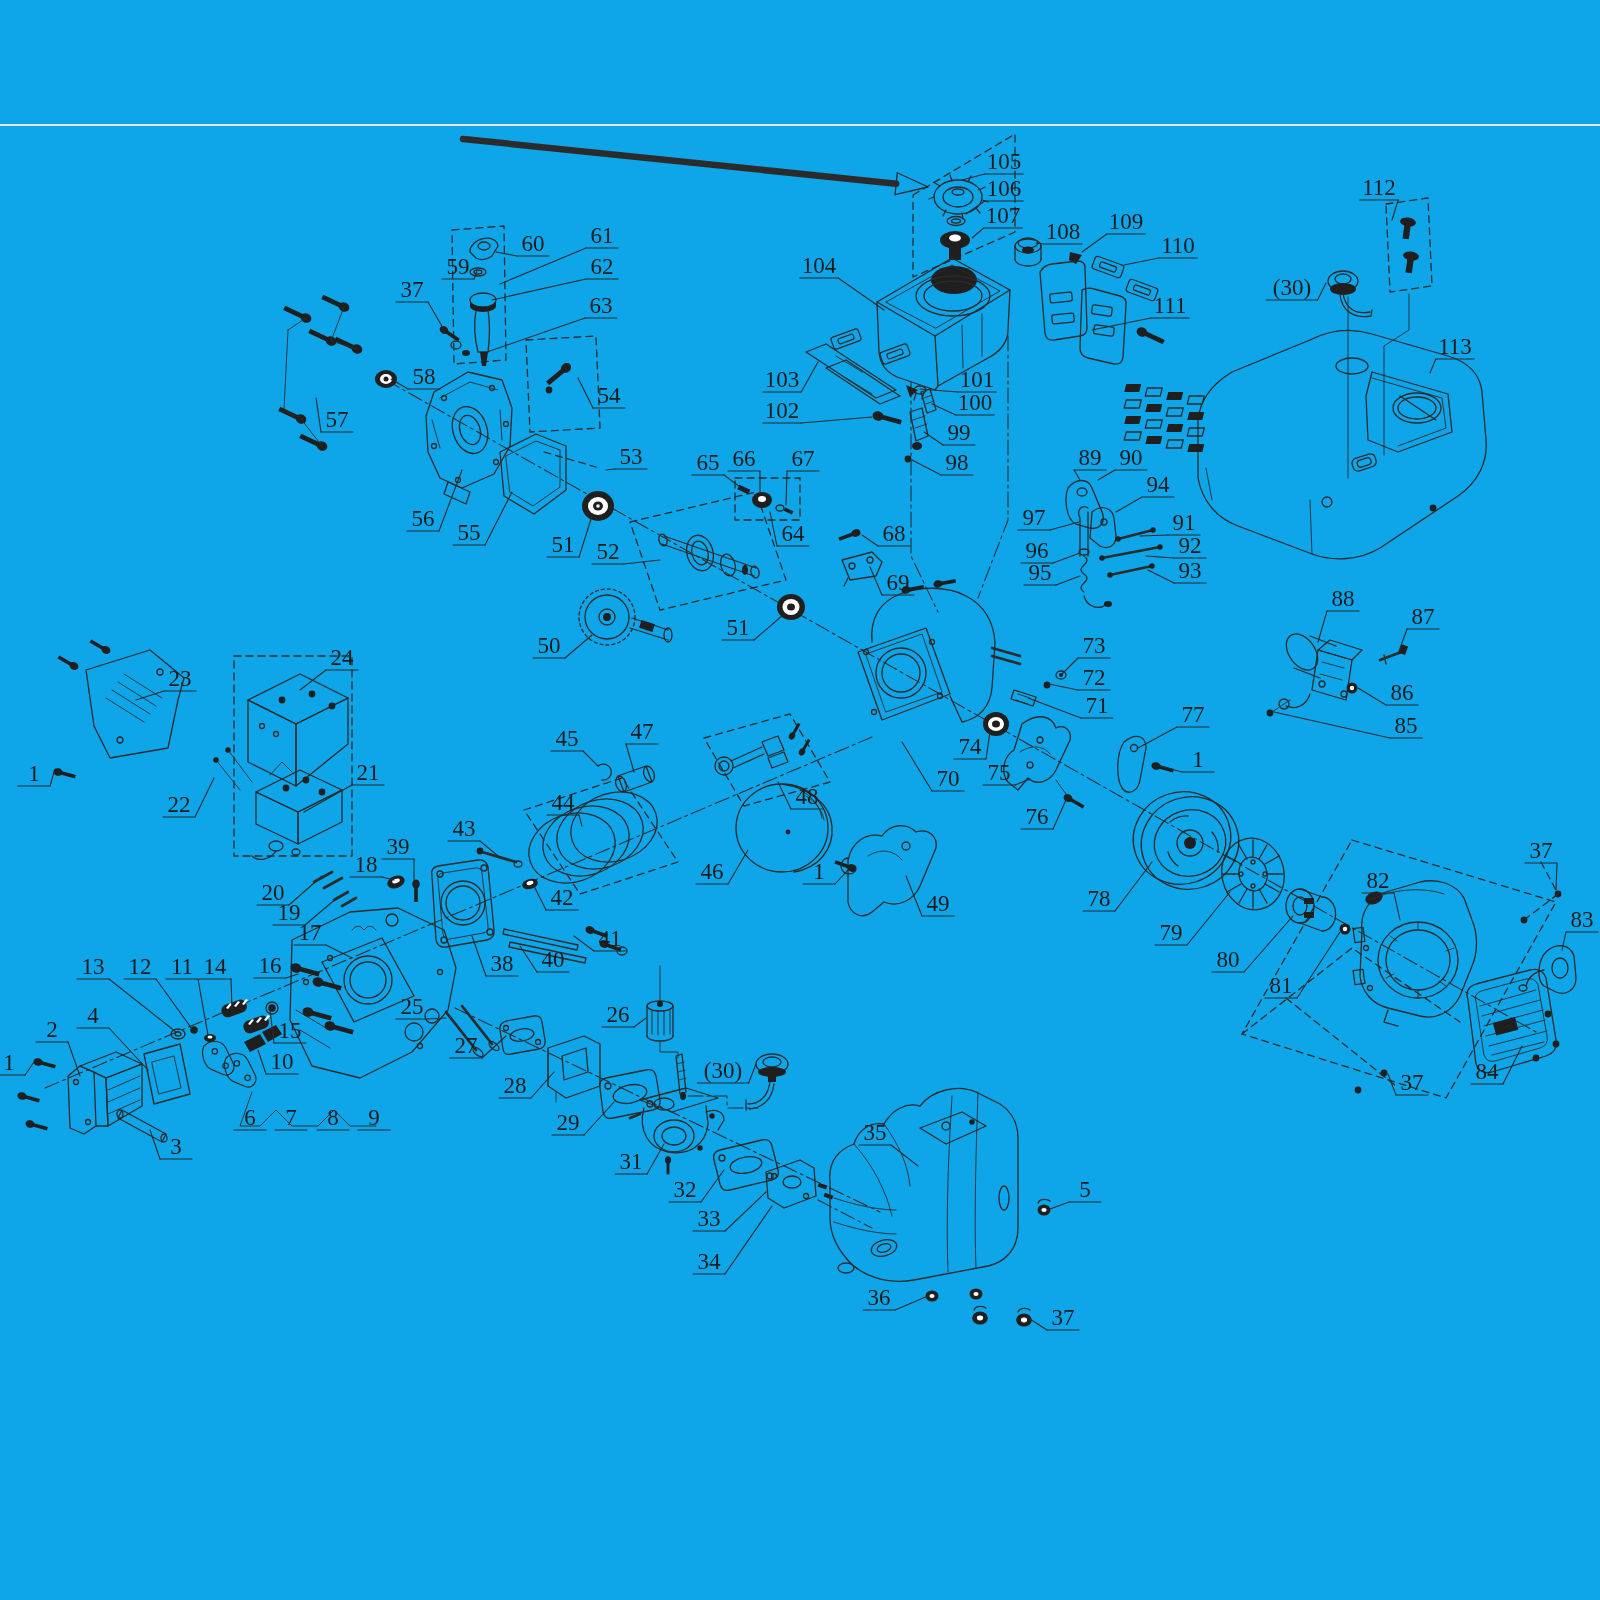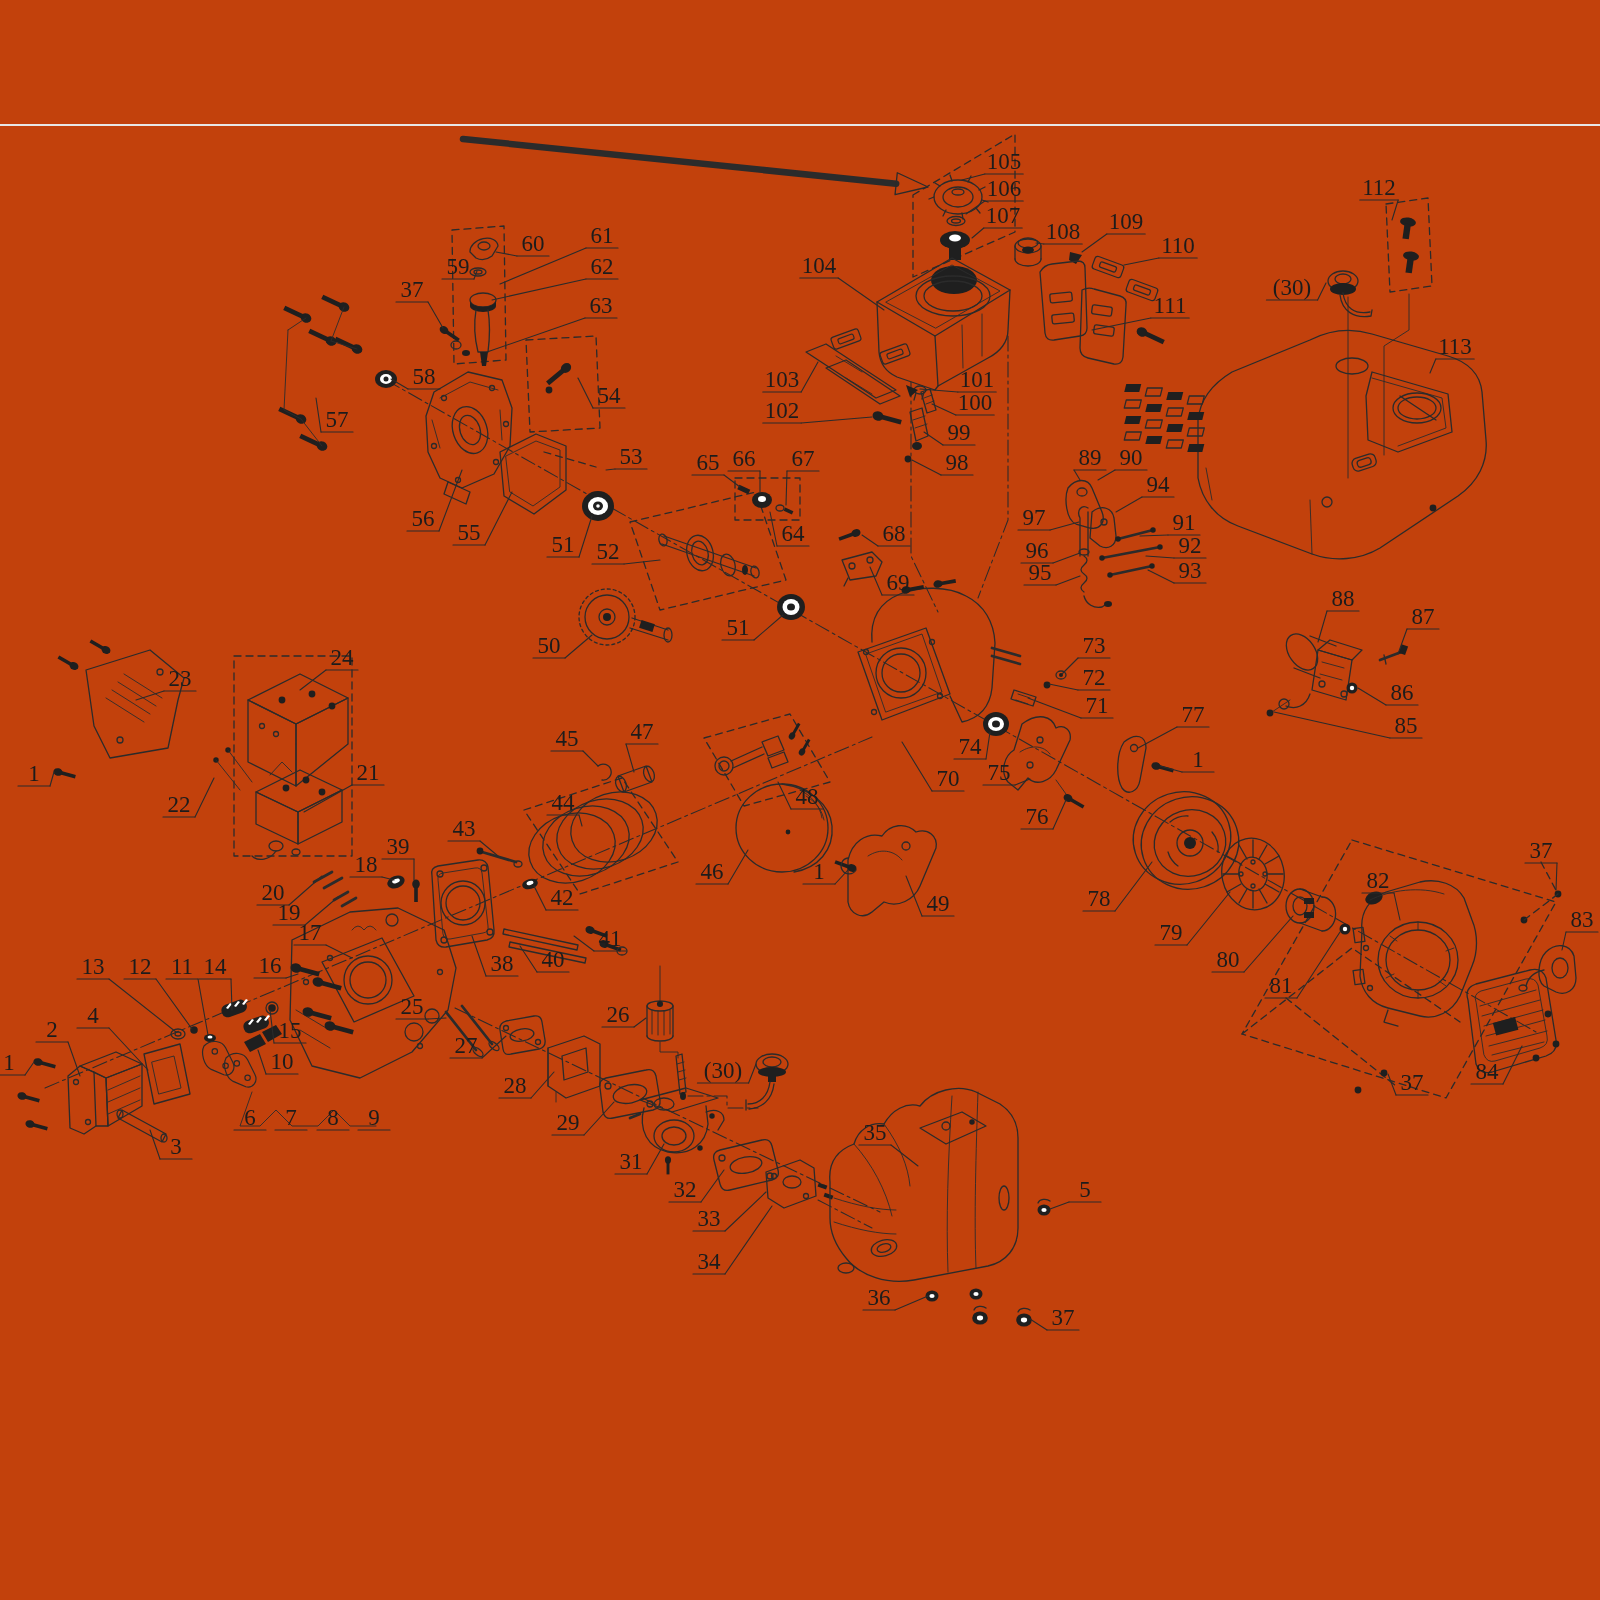--- a/index.html
+++ b/index.html
@@ -1,16 +1,16 @@
 <!DOCTYPE html>
 <html><head>
 <meta charset="utf-8">
 <style>
   html,body{margin:0;padding:0;background:#ffffff;}
-  .stage{position:relative;width:1600px;height:1600px;background:#c2410c;overflow:hidden;
+  .stage{position:relative;width:1600px;height:1600px;background:#0ea5e9;overflow:hidden;
          font-family:"Liberation Serif", serif;}
   svg{position:absolute;left:0;top:0;}
   svg *{stroke:#2b2b2b;fill:none;stroke-width:1.3;stroke-linejoin:round;stroke-linecap:round;}
   .fd{fill:#1f1f1f;stroke:none;}
   .fw{fill:#ffffff;stroke:none;}
   .ds{stroke-dasharray:7 5;}
   .dd{stroke-dasharray:15 4 3 4;stroke-width:1.05;}
   .thin{stroke-width:.9;}
   .rod{stroke-width:2.7;}
   .rule{stroke:#e7e7e7;stroke-width:2;}

